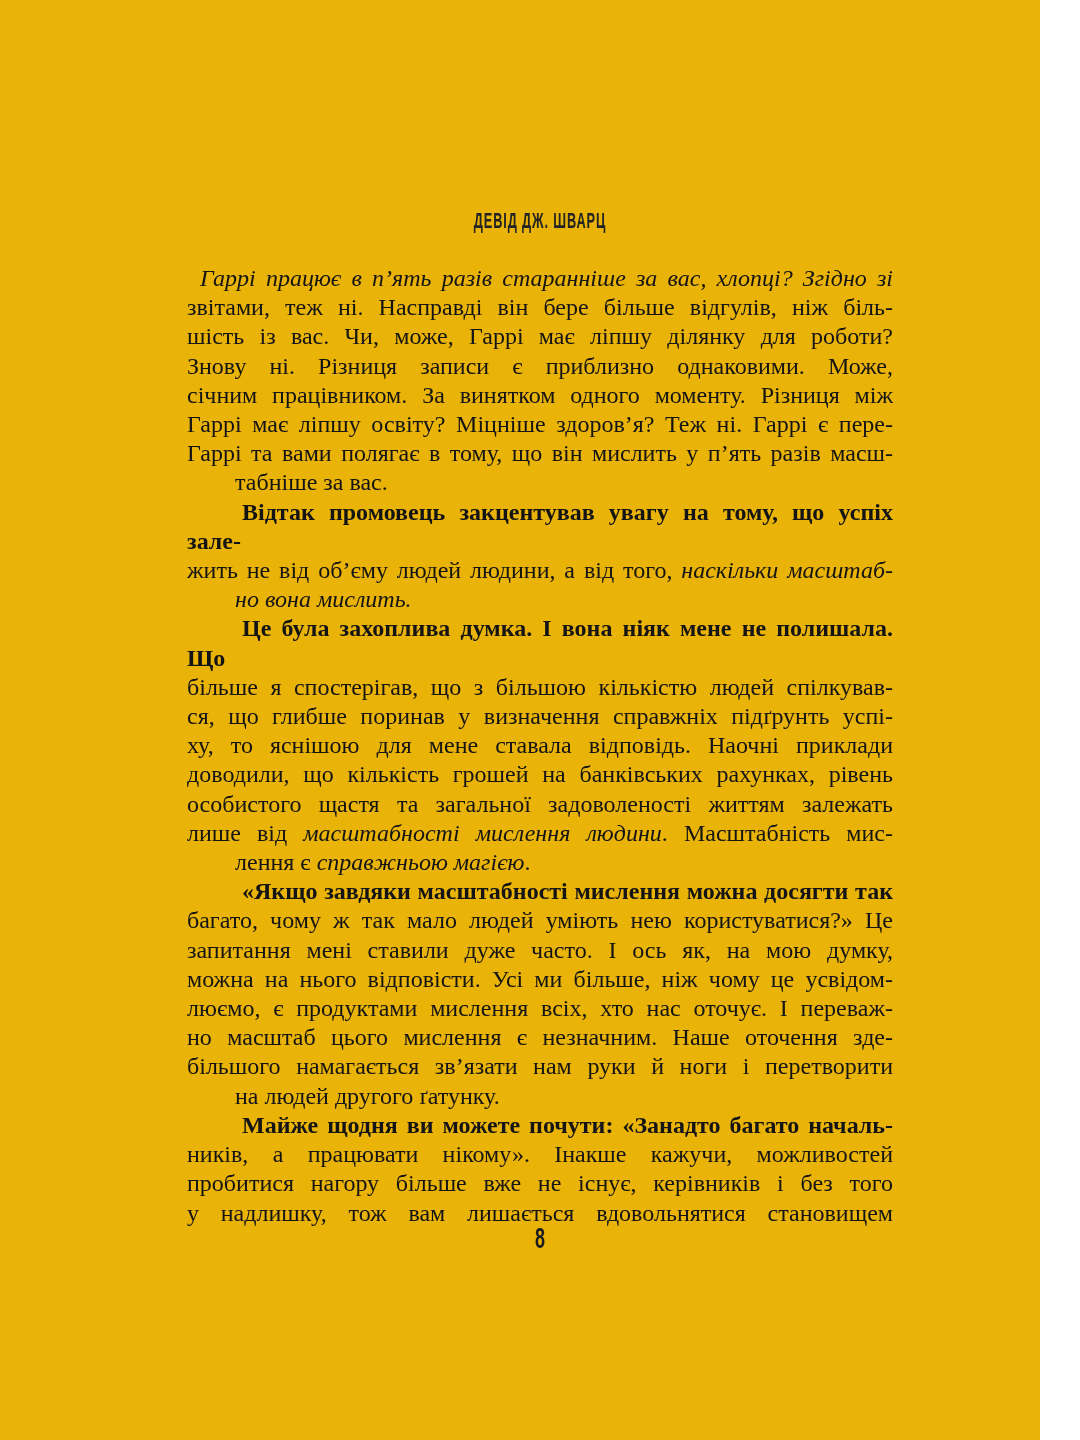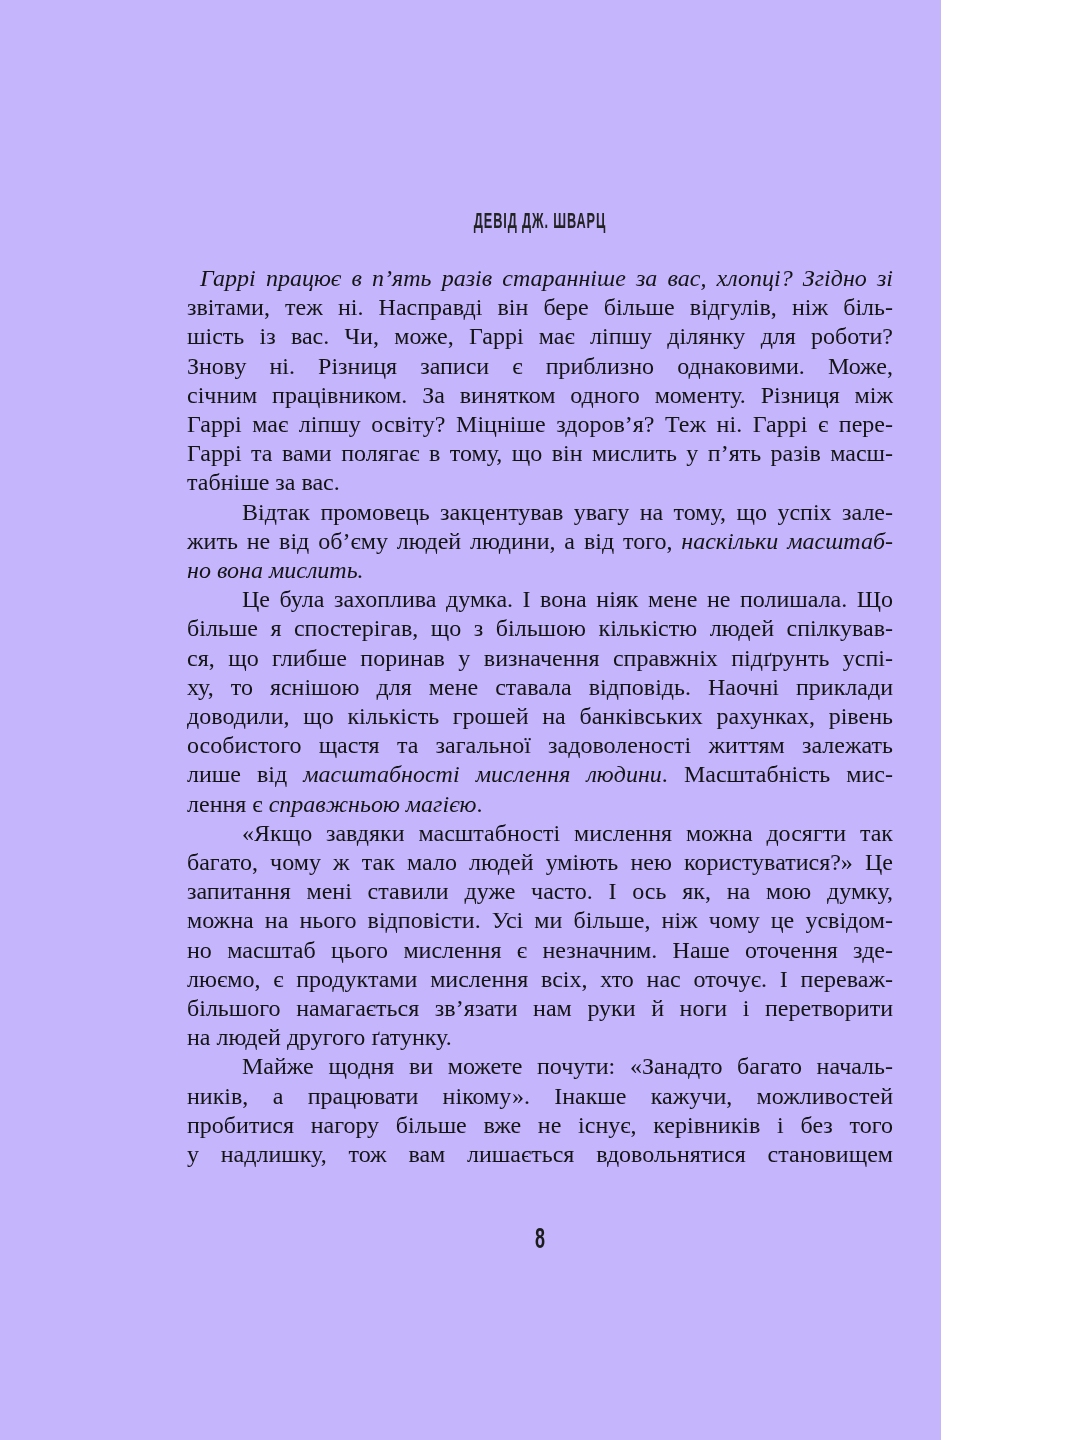--- a/index.html
+++ b/index.html
@@ -1,20 +1,20 @@
 <!DOCTYPE html>
 <html lang="uk"><head>
 <meta charset="utf-8">
 <style>
   html, body { margin: 0; padding: 0; background: #ffffff; }
   .page {
     position: relative;
-    width: 941px;
+    width: 1040px;
     height: 1440px;
-    background: #c4b5fd;
+    background: #eab308;
     overflow: hidden;
     font-family: "Liberation Serif", serif;
     color: #161616;
   }
   .running-header {
     position: absolute;
     top: 208px;
     left: 187px;
     width: 706px;
     text-align: center;
@@ -36,22 +36,22 @@
     left: 187px;
     width: 706px;
     font-size: 24px;
     line-height: 29.2px;
     color: #141414;
   }
   .line {
     text-align: justify;
     text-align-last: justify;
   }
-  .line.last { text-align-last: left; }
-  .line.indent { text-indent: 55px; }
+  .line.last { text-align-last: left; margin-left: 48px; }
+  .line.indent { text-indent: 55px; font-weight: bold; }
   .line.indent-sm { text-indent: 13px; font-style: italic; }
   .seg.italic { font-style: italic; }
   .page-number {
     position: absolute;
     top: 1222px;
     left: 187px;
     width: 706px;
     text-align: center;
   }
   .page-number .condensed {
@@ -90,22 +90,22 @@
       <div class="line"><span class="seg">ся, що глибше поринав у визначення справжніх підґрунть успі-</span></div>
       <div class="line"><span class="seg">ху, то яснішою для мене ставала відповідь. Наочні приклади</span></div>
       <div class="line"><span class="seg">доводили, що кількість грошей на банківських рахунках, рівень</span></div>
       <div class="line"><span class="seg">особистого щастя та загальної задоволеності життям залежать</span></div>
       <div class="line"><span class="seg">лише від </span><span class="seg italic">масштабності мислення людини</span><span class="seg">. Масштабність мис-</span></div>
       <div class="line last"><span class="seg">лення є </span><span class="seg italic">справжньою магією</span><span class="seg">.</span></div>
       <div class="line indent"><span class="seg">«Якщо завдяки масштабності мислення можна досягти так</span></div>
       <div class="line"><span class="seg">багато, чому ж так мало людей уміють нею користуватися?» Це</span></div>
       <div class="line"><span class="seg">запитання мені ставили дуже часто. І ось як, на мою думку,</span></div>
       <div class="line"><span class="seg">можна на нього відповісти. Усі ми більше, ніж чому це усвідом-</span></div>
+      <div class="line"><span class="seg">люємо, є продуктами мислення всіх, хто нас оточує. І переваж-</span></div>
       <div class="line"><span class="seg">но масштаб цього мислення є незначним. Наше оточення зде-</span></div>
-      <div class="line"><span class="seg">люємо, є продуктами мислення всіх, хто нас оточує. І переваж-</span></div>
       <div class="line"><span class="seg">більшого намагається зв’язати нам руки й ноги і перетворити</span></div>
       <div class="line last"><span class="seg">на людей другого ґатунку.</span></div>
       <div class="line indent"><span class="seg">Майже щодня ви можете почути: «Занадто багато началь-</span></div>
       <div class="line"><span class="seg">ників, а працювати нікому». Інакше кажучи, можливостей</span></div>
       <div class="line"><span class="seg">пробитися нагору більше вже не існує, керівників і без того</span></div>
       <div class="line"><span class="seg">у надлишку, тож вам лишається вдовольнятися становищем</span></div>
     </div>
 
   <div class="page-number">
     <span class="condensed">8</span>

